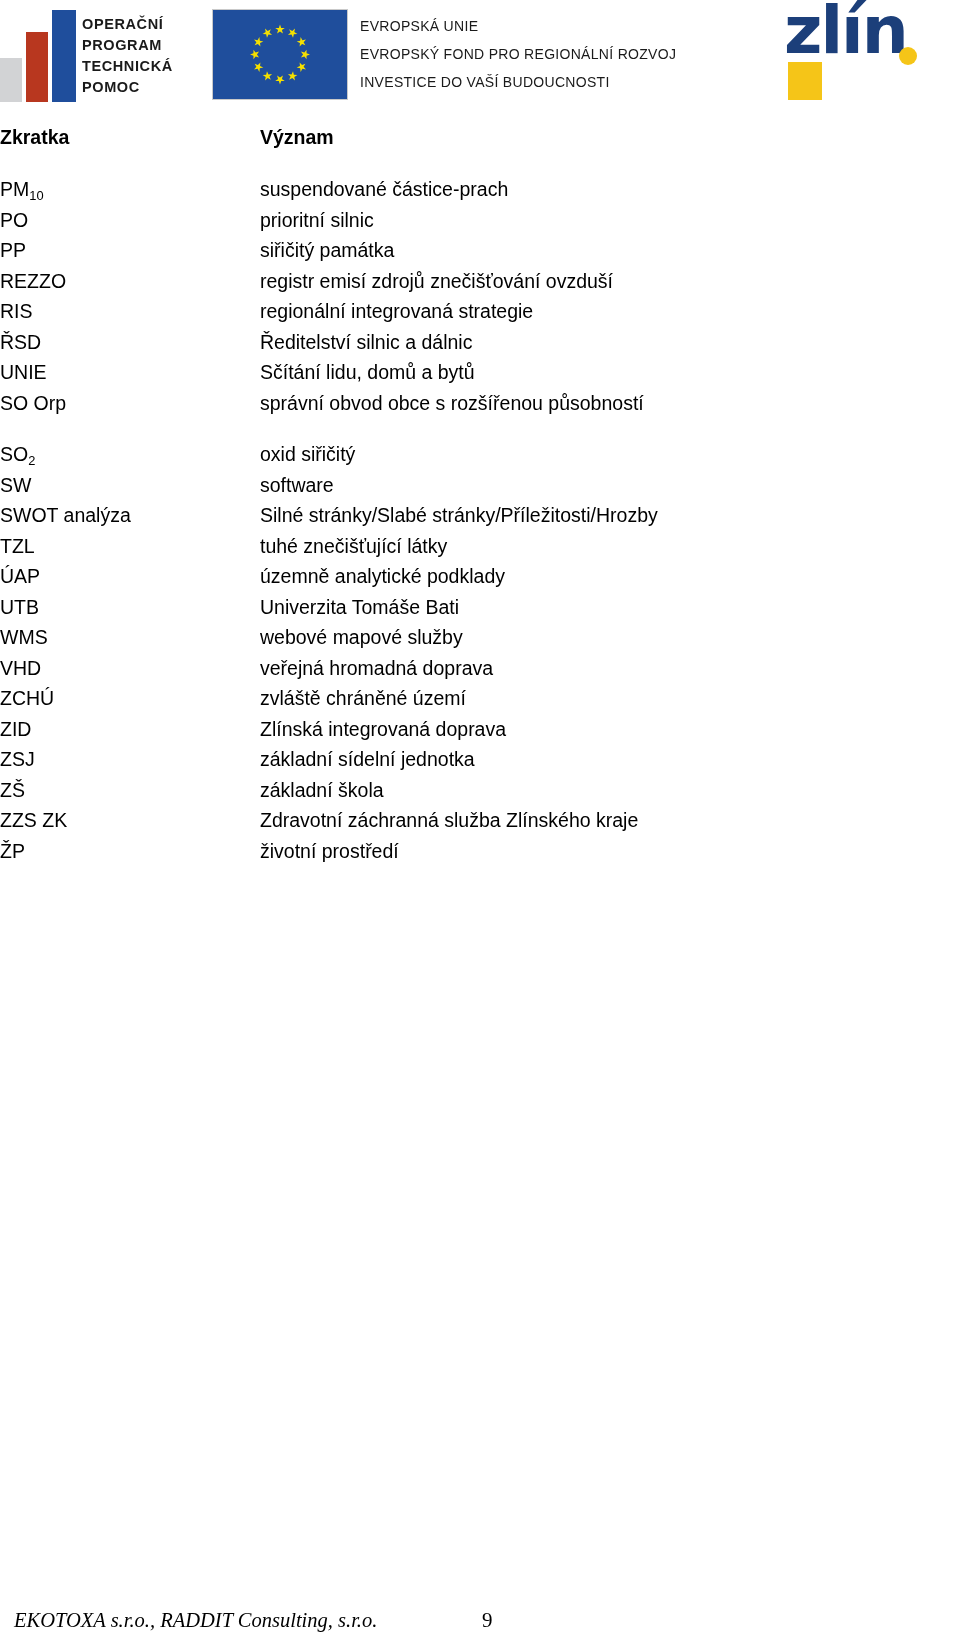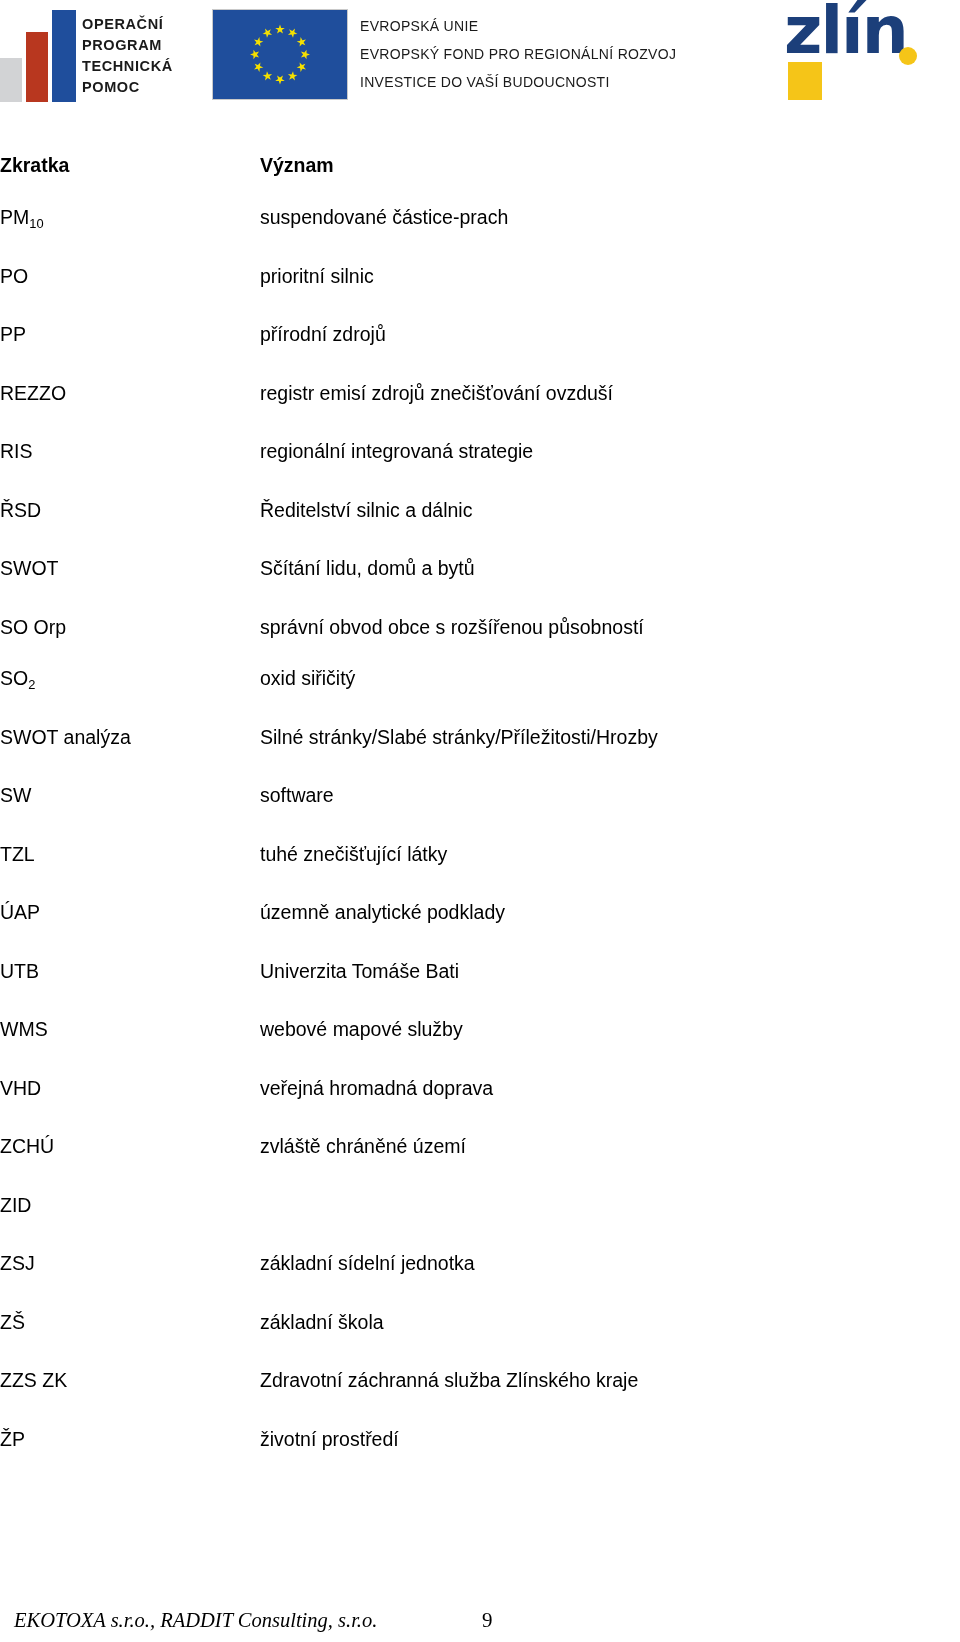--- a/index.html
+++ b/index.html
@@ -132,21 +132,20 @@
   .abbrev-table {
     position: absolute;
     left: 0px;
     top: 122px;
     width: 930px;
   }
   .abbrev-row {
     display: flex;
     align-items: baseline;
     height: 30.5px;
-    margin-top: 28px;
   }
   .abbrev-row.gap-before {
     margin-top: 21px;
   }
   .abbrev-row.header-row {
     height: 31px;
     font-weight: bold;
   }
   .col-key {
     width: 260px;
@@ -288,55 +287,55 @@
       <div class="abbrev-row gap-before">
         <div class="col-key">PM<sub>10</sub></div>
         <div class="col-val">suspendované částice-prach</div>
       </div>
       <div class="abbrev-row">
         <div class="col-key">PO</div>
         <div class="col-val">prioritní silnic</div>
       </div>
       <div class="abbrev-row">
         <div class="col-key">PP</div>
-        <div class="col-val">přírodní zdrojů</div>
+        <div class="col-val">siřičitý památka</div>
       </div>
       <div class="abbrev-row">
         <div class="col-key">REZZO</div>
         <div class="col-val">registr emisí zdrojů znečišťování ovzduší</div>
       </div>
       <div class="abbrev-row">
         <div class="col-key">RIS</div>
         <div class="col-val">regionální integrovaná strategie</div>
       </div>
       <div class="abbrev-row">
         <div class="col-key">ŘSD</div>
         <div class="col-val">Ředitelství silnic a dálnic</div>
       </div>
       <div class="abbrev-row">
-        <div class="col-key">SWOT</div>
+        <div class="col-key">UNIE</div>
         <div class="col-val">Sčítání lidu, domů a bytů</div>
       </div>
       <div class="abbrev-row">
         <div class="col-key">SO Orp</div>
         <div class="col-val">správní obvod obce s rozšířenou působností</div>
       </div>
       <div class="abbrev-row gap-before">
         <div class="col-key">SO<sub>2</sub></div>
         <div class="col-val">oxid siřičitý</div>
       </div>
       <div class="abbrev-row">
+        <div class="col-key">SW</div>
+        <div class="col-val">software</div>
+      </div>
+      <div class="abbrev-row">
         <div class="col-key">SWOT analýza</div>
         <div class="col-val">Silné stránky/Slabé stránky/Příležitosti/Hrozby</div>
       </div>
       <div class="abbrev-row">
-        <div class="col-key">SW</div>
-        <div class="col-val">software</div>
-      </div>
-      <div class="abbrev-row">
         <div class="col-key">TZL</div>
         <div class="col-val">tuhé znečišťující látky</div>
       </div>
       <div class="abbrev-row">
         <div class="col-key">ÚAP</div>
         <div class="col-val">územně analytické podklady</div>
       </div>
       <div class="abbrev-row">
         <div class="col-key">UTB</div>
         <div class="col-val">Univerzita Tomáše Bati</div>
@@ -348,20 +347,21 @@
       <div class="abbrev-row">
         <div class="col-key">VHD</div>
         <div class="col-val">veřejná hromadná doprava</div>
       </div>
       <div class="abbrev-row">
         <div class="col-key">ZCHÚ</div>
         <div class="col-val">zvláště chráněné území</div>
       </div>
       <div class="abbrev-row">
         <div class="col-key">ZID</div>
+        <div class="col-val">Zlínská integrovaná doprava</div>
       </div>
       <div class="abbrev-row">
         <div class="col-key">ZSJ</div>
         <div class="col-val">základní sídelní jednotka</div>
       </div>
       <div class="abbrev-row">
         <div class="col-key">ZŠ</div>
         <div class="col-val">základní škola</div>
       </div>
       <div class="abbrev-row">

